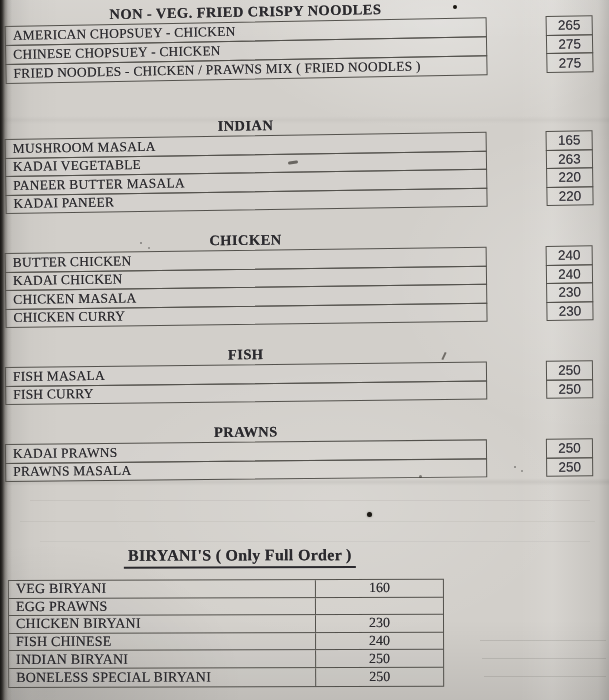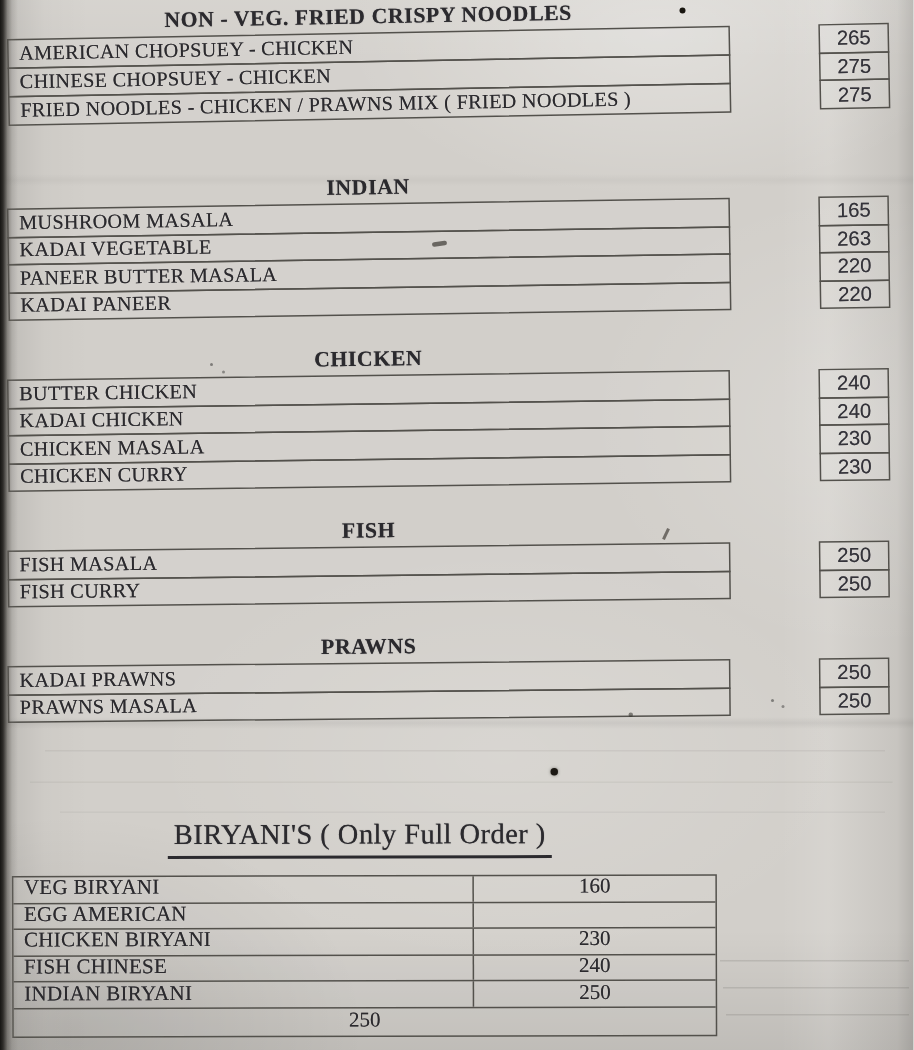--- a/index.html
+++ b/index.html
@@ -35,23 +35,23 @@
   #sec1 .item-row{height:20px;}
   .item-row + .item-row{margin-top:-1px;}
   .prices{margin-left:59px;width:47px;}
   .price-box{box-sizing:border-box;height:19.5px;border:1px solid #53514c;background:rgba(255,255,255,0.08);
     display:flex;align-items:center;justify-content:center;
     font-family:"Liberation Sans",sans-serif;font-size:13.5px;color:#34333a;
     text-shadow:0 0 0.4px rgba(43,42,46,0.6);}
   #sec1 .price-box{height:19.7px;}
   .price-box + .price-box{margin-top:-1px;}
   .biryani-title-wrap{width:470px;text-align:center;}
-  .biryani-title{display:inline-block;font-weight:normal;font-size:19px;letter-spacing:0.3px;
+  .biryani-title{display:inline-block;font-weight:bold;font-size:16px;letter-spacing:0.3px;
     border-bottom:2.5px solid #2b2a2e;padding:0 4px 2px;text-shadow:0 0 0.5px rgba(43,42,46,0.8);}
-  .biryani-table{box-sizing:border-box;margin:11px 0 0 3px;width:470px;border:1.5px solid #53514c;background:rgba(255,255,255,0.05);}
+  .biryani-table{box-sizing:border-box;margin:11px 0 0 3px;width:436px;border:1.5px solid #53514c;background:rgba(255,255,255,0.05);}
   .b-row{display:flex;box-sizing:border-box;height:17.6px;border-bottom:1px solid #53514c;}
   .b-row:last-child{border-bottom:none;}
   .b-name{box-sizing:border-box;width:307px;border-right:1px solid #53514c;padding-left:7px;
     display:flex;align-items:center;font-size:14px;letter-spacing:0.2px;white-space:nowrap;
     text-shadow:0 0 0.4px rgba(43,42,46,0.65);}
   .b-price{flex:1;display:flex;align-items:center;justify-content:center;font-size:14px;
     text-shadow:0 0 0.4px rgba(43,42,46,0.6);}
   .speck{position:absolute;z-index:4;}
   .crease-h{position:absolute;left:0;width:609px;height:8px;z-index:1;
     background:linear-gradient(180deg,transparent,rgba(0,0,0,0.055),transparent);}
@@ -195,32 +195,33 @@
   <section class="sec-pos" id="biryani">
     <div class="biryani-title-wrap">
       <span class="biryani-title">BIRYANI'S ( Only Full Order )</span>
     </div>
     <div class="biryani-table">
       <div class="b-row">
         <div class="b-name">VEG BIRYANI</div>
         <div class="b-price">160</div>
       </div>
       <div class="b-row">
-        <div class="b-name">EGG AMERICAN</div>
+        <div class="b-name">EGG PRAWNS</div>
       </div>
       <div class="b-row">
         <div class="b-name">CHICKEN BIRYANI</div>
         <div class="b-price">230</div>
       </div>
       <div class="b-row">
         <div class="b-name">FISH CHINESE</div>
         <div class="b-price">240</div>
       </div>
       <div class="b-row">
         <div class="b-name">INDIAN BIRYANI</div>
         <div class="b-price">250</div>
       </div>
       <div class="b-row">
+        <div class="b-name">BONELESS SPECIAL BIRYANI</div>
         <div class="b-price">250</div>
       </div>
     </div>
   </section>
 </div>
 
 </body></html>

